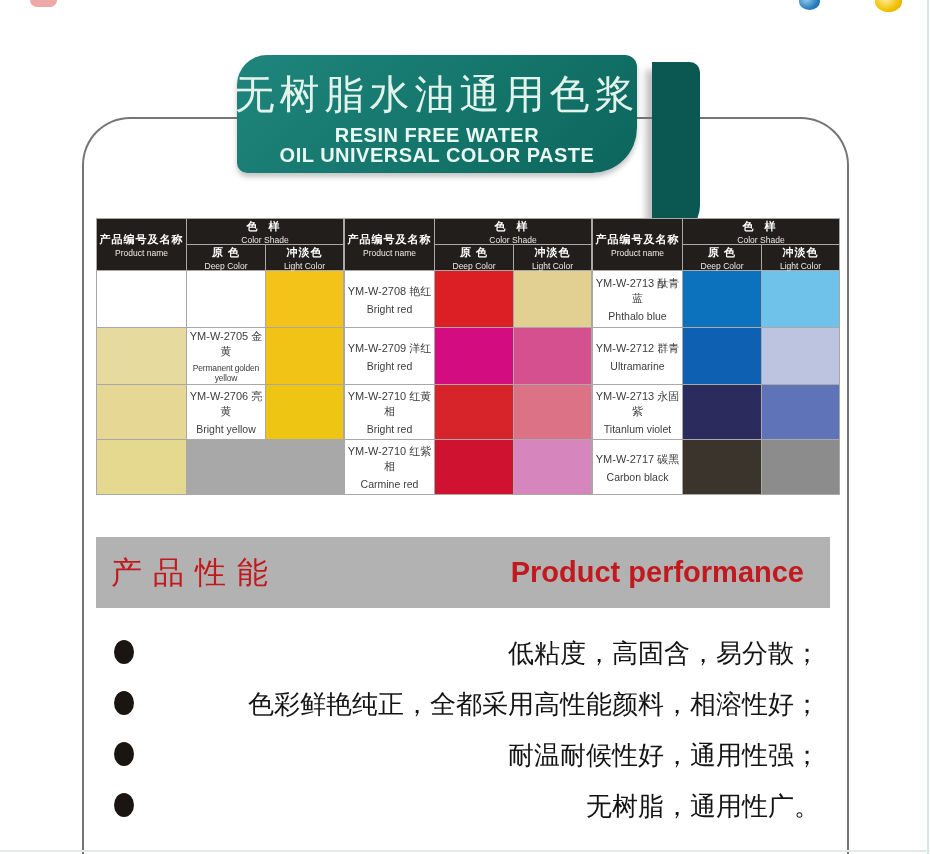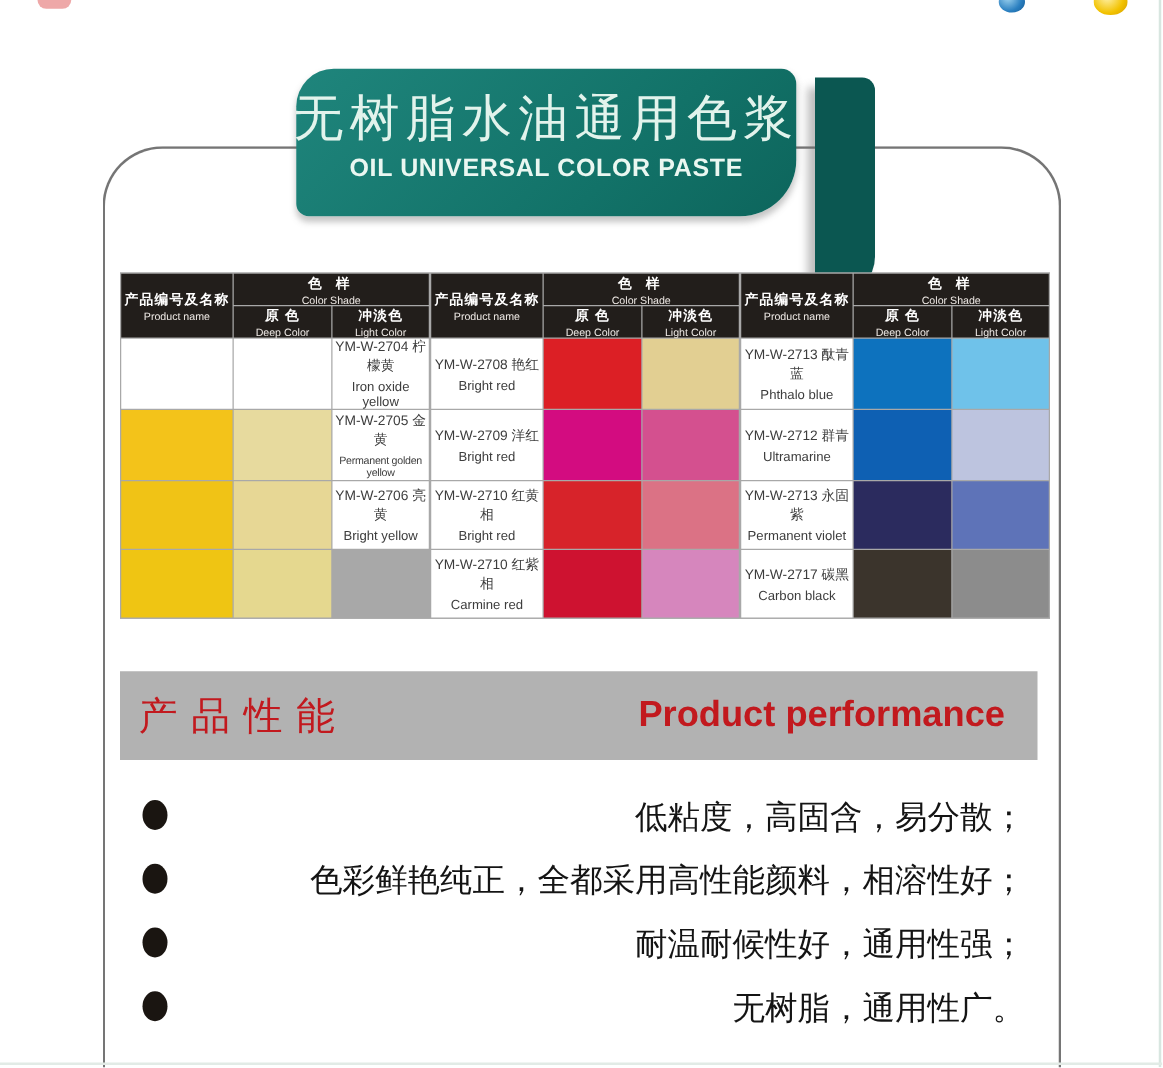--- a/index.html
+++ b/index.html
@@ -76,20 +76,21 @@
   <div class="red-mark"></div>
   <div class="blue-ball"></div>
   <div class="yellow-ball"></div>
 
   <div class="card"></div>
 
   <div class="banner-fold"></div>
   <div class="banner">
     <div class="banner-cn">无树脂水油通用色浆</div>
     <div class="banner-en">
+      <div>RESIN FREE WATER</div>
       <div>OIL UNIVERSAL COLOR PASTE</div>
     </div>
   </div>
 
   <div class="ctable">
 
     <div class="tgroup">
       <div class="th name-h">
         <div class="h-cn">产品编号及名称</div>
         <div class="h-en">Product name</div>
@@ -103,24 +104,20 @@
         <div class="h-en">Deep Color</div>
       </div>
       <div class="th light-h">
         <div class="h-cn">冲淡色</div>
         <div class="h-en">Light Color</div>
       </div>
 
       <div class="swatch" style="background: rgb(255, 255, 255);"></div>
       <div class="swatch" style="background: rgb(255, 255, 255);"></div>
 
-      <div class="tname">
-        <div class="c-cn">YM-W-2704 柠檬黄</div>
-        <div class="c-en">Iron oxide yellow</div>
-      </div>
       <div class="swatch" style="background: rgb(243, 195, 26);"></div>
       <div class="swatch" style="background: rgb(231, 218, 158);"></div>
 
       <div class="tname">
         <div class="c-cn">YM-W-2705 金黄</div>
         <div class="c-en tight">Permanent golden yellow</div>
       </div>
       <div class="swatch" style="background: rgb(240, 195, 22);"></div>
       <div class="swatch" style="background: rgb(231, 215, 149);"></div>
 
@@ -206,21 +203,21 @@
 
       <div class="tname">
         <div class="c-cn">YM-W-2712 群青</div>
         <div class="c-en">Ultramarine</div>
       </div>
       <div class="swatch" style="background: rgb(14, 96, 179);"></div>
       <div class="swatch" style="background: rgb(189, 196, 223);"></div>
 
       <div class="tname">
         <div class="c-cn">YM-W-2713 永固紫</div>
-        <div class="c-en">Permanent violet</div>
+        <div class="c-en">Titanlum violet</div>
       </div>
       <div class="swatch" style="background: rgb(43, 43, 94);"></div>
       <div class="swatch" style="background: rgb(94, 115, 184);"></div>
 
       <div class="tname">
         <div class="c-cn">YM-W-2717 碳黑</div>
         <div class="c-en">Carbon black</div>
       </div>
       <div class="swatch" style="background: rgb(59, 52, 44);"></div>
       <div class="swatch" style="background: rgb(140, 140, 140);"></div>

